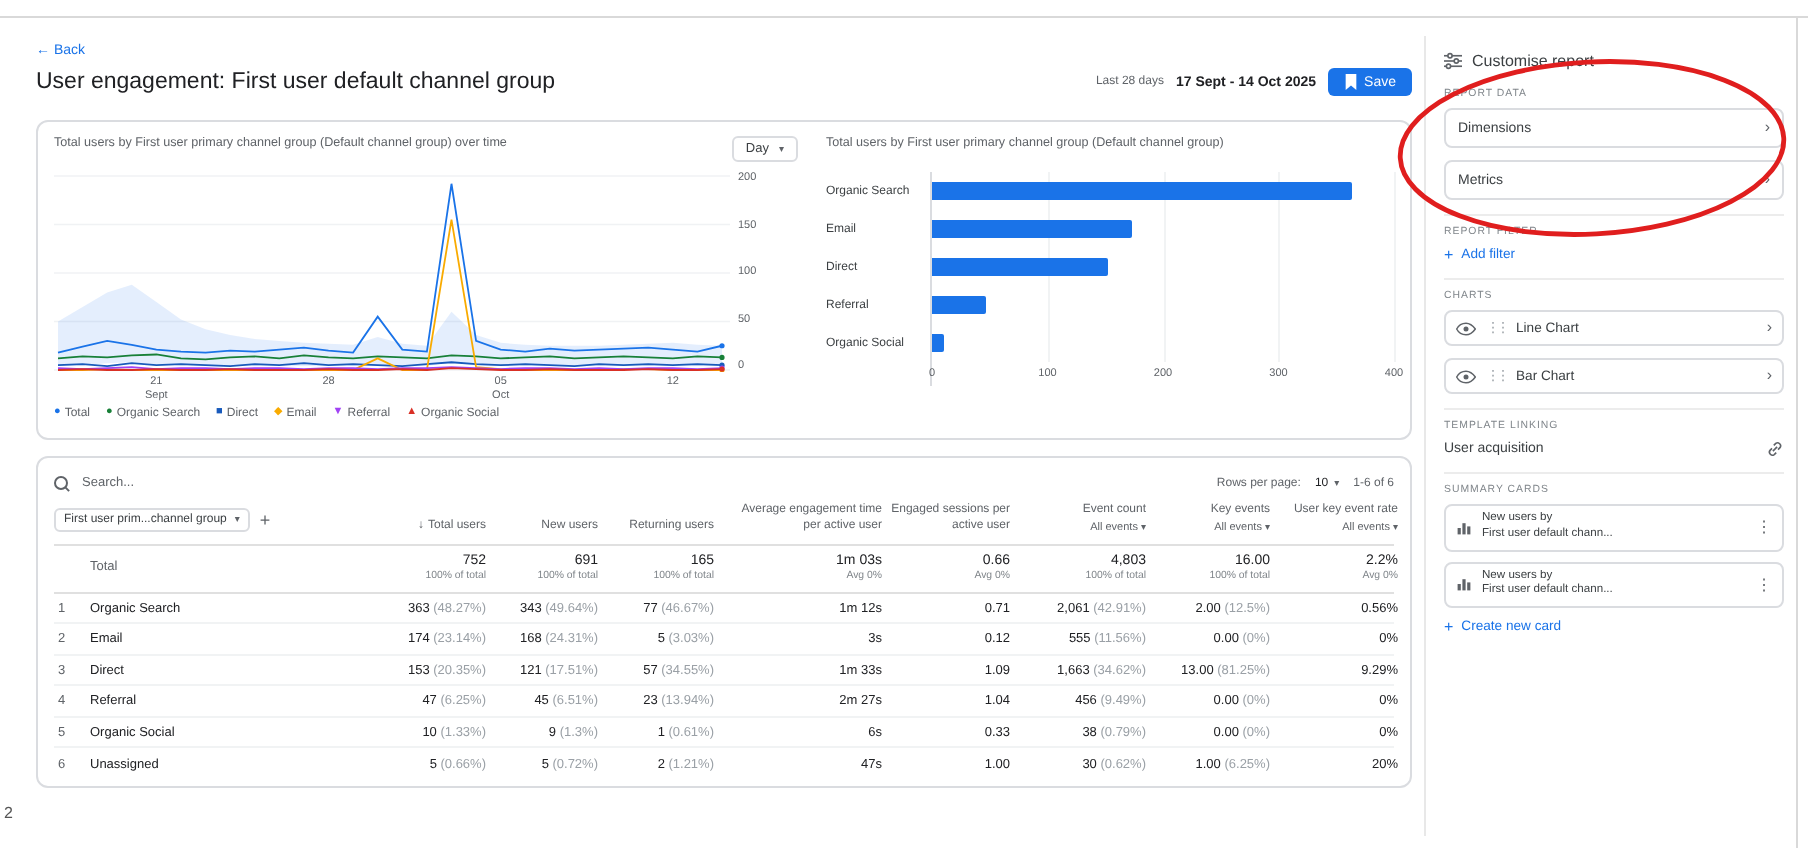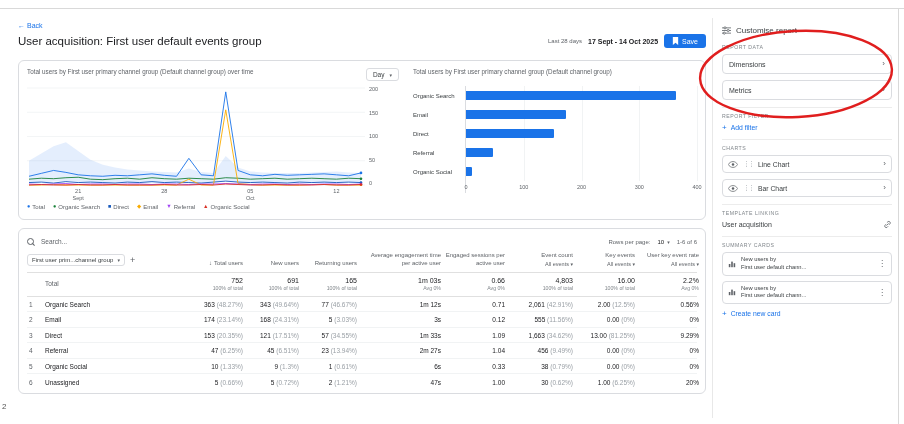--- a/index.html
+++ b/index.html
@@ -106,21 +106,21 @@
 <div class="stage">
   <div class="hairline-top"></div>
   <div class="hairline-right"></div>
 
   <div class="back">
     <span>←</span>
     <span>Back</span>
   </div>
 
   <div class="title-row">
-    <div class="page-title">User acquisition: First user default events group</div>
+    <div class="page-title">User engagement: First user default channel group</div>
     <div class="top-right">
       <span class="dr-label">Last 28 days</span>
       <span class="dr">17 Sept - 14 Oct 2025</span>
       <button class="save-btn">
         <svg width="7" height="8" viewBox="0 0 10 12">
             <path d="M1 0h8v12L5 8.6 1 12z" fill="#fff"></path>
           </svg>
         <span>Save</span>
       </button>
     </div>

